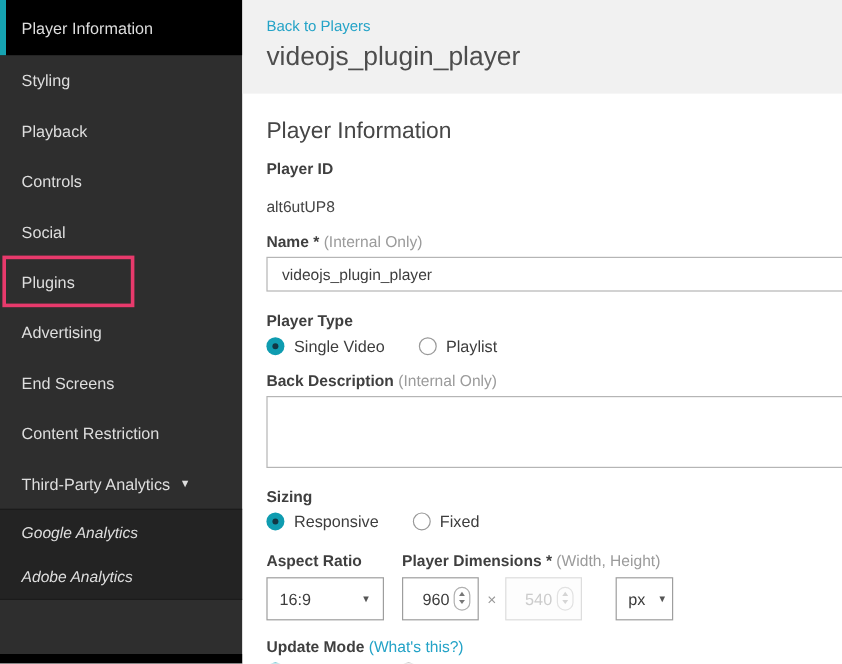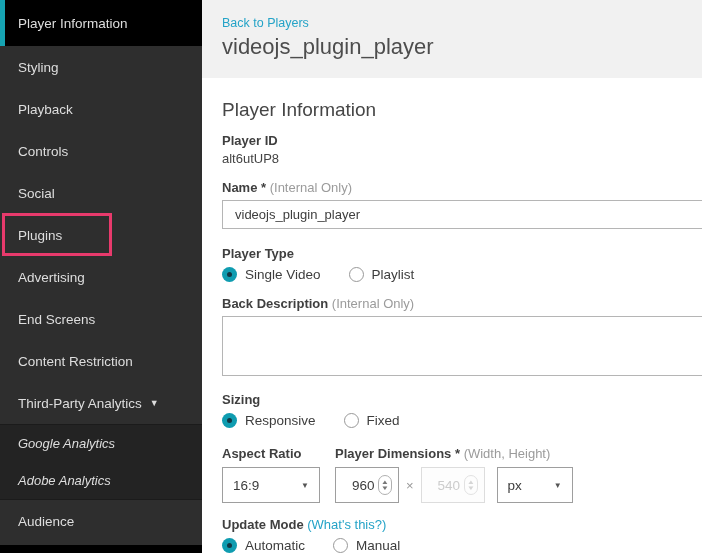--- a/index.html
+++ b/index.html
@@ -24,21 +24,21 @@
   .main { flex:1; overflow:hidden; position:relative; background:#fff; }
   .page-header { height:78px; background:#f1f1f1; padding:13px 0 0 20px; }
   .back-link { color:#24a3c7; font-size:12.5px; cursor:pointer; display:inline-block; }
   .page-title { color:#4d4d4d; font-size:22px; font-weight:normal; margin-top:3px; }
 
   .content { padding-left:20px; }
   .section-title { font-size:19px; color:#464646; font-weight:normal; margin-top:21px; }
 
   .label { font-size:13px; font-weight:bold; color:#3f3f3f; }
   .hint  { font-weight:normal; color:#9b9b9b; }
-  .value { font-size:13px; color:#444; margin-top:3px; }
+  .value { font-size:13px; color:#444; margin-top:17px; }
 
   .mt-id   { margin-top:12px; }
   .mt-name { margin-top:14px; }
   .mt-type { margin-top:17px; }
   .mt-desc { margin-top:14px; }
   .mt-size { margin-top:16px; }
   .mt-upd  { margin-top:14px; }
 
   .text-input { display:block; margin-top:5px; width:500px; height:29px;
                 border:1px solid #b5b5b5; font-size:13px; color:#3d3d3d;
@@ -54,21 +54,21 @@
   .radio.checked::after { content:""; position:absolute; left:5px; top:5px; width:5px; height:5px;
                           border-radius:50%; background:#123744; }
 
   .dims-row { display:flex; margin-top:18px; }
   .col-dims { margin-left:15px; }
   .controls-row { display:flex; align-items:center; margin-top:6px; }
   .select { height:36px; border:1px solid #9e9e9e; background:#fff; display:flex; align-items:center;
             justify-content:space-between; padding:0 10px; font-size:13.5px; color:#3d3d3d; cursor:pointer; }
   .caret-icon { font-size:8px; color:#555; margin-left:10px; }
   .aspect-select { width:98px; }
-  .unit-select { width:76px; margin-left:12px; }
+  .unit-select { width:48px; margin-left:28px; }
   .spin-box { width:64px; height:36px; border:1px solid #9e9e9e; background:#fff; display:flex;
               align-items:center; justify-content:space-between; padding:0 6px 0 16px;
               font-size:13.5px; color:#3d3d3d; }
   .spin-box.disabled { border-color:#ddd; color:#ccc; background:#fdfdfd; }
   .stepper { width:14px; height:20px; border:1px solid #b0b0b0; border-radius:8px; display:flex;
              flex-direction:column; align-items:center; justify-content:center; line-height:1;
              color:#777; cursor:pointer; }
   .stepper span { font-size:6px; transform:scaleX(1.4); }
   .spin-box.disabled .stepper { border-color:#e2e2e2; color:#d5d5d5; }
   .times { margin:0 7px; color:#999; font-size:13px; }
@@ -90,21 +90,20 @@
     <div class="nav-item">End Screens</div>
     <div class="nav-item">Content Restriction</div>
     <div class="nav-item">
       <span>Third-Party Analytics</span>
       <span class="caret">▼</span>
     </div>
     <div class="nav-sub">
       <div class="nav-item">Google Analytics</div>
       <div class="nav-item">Adobe Analytics</div>
     </div>
-    <div class="nav-item">Audience</div>
     <div class="sidebar-strip"></div>
     <div class="plugins-highlight"></div>
   </div>
 
   <div class="main">
 
     <div class="page-header">
       <span class="back-link">Back to Players</span>
       <div class="page-title">videojs_plugin_player</div>
     </div>

